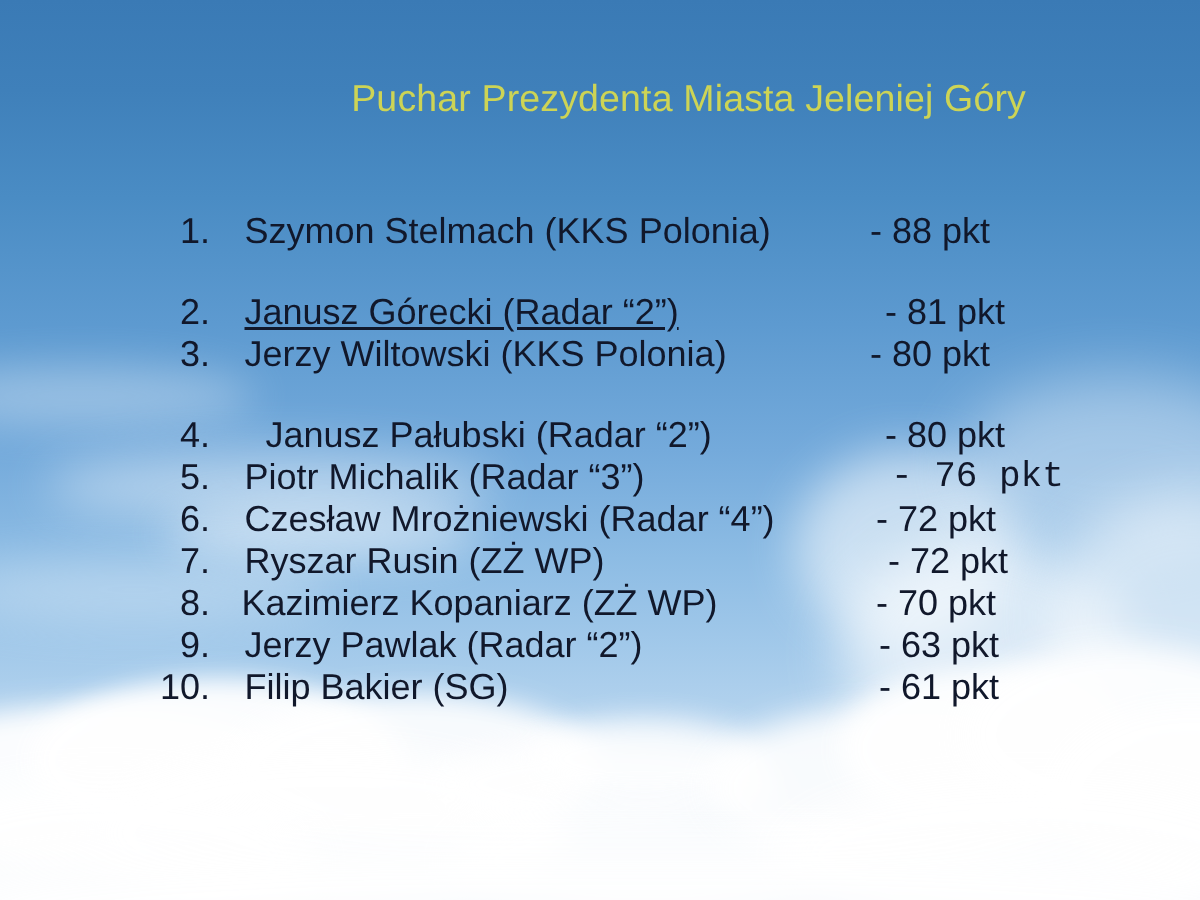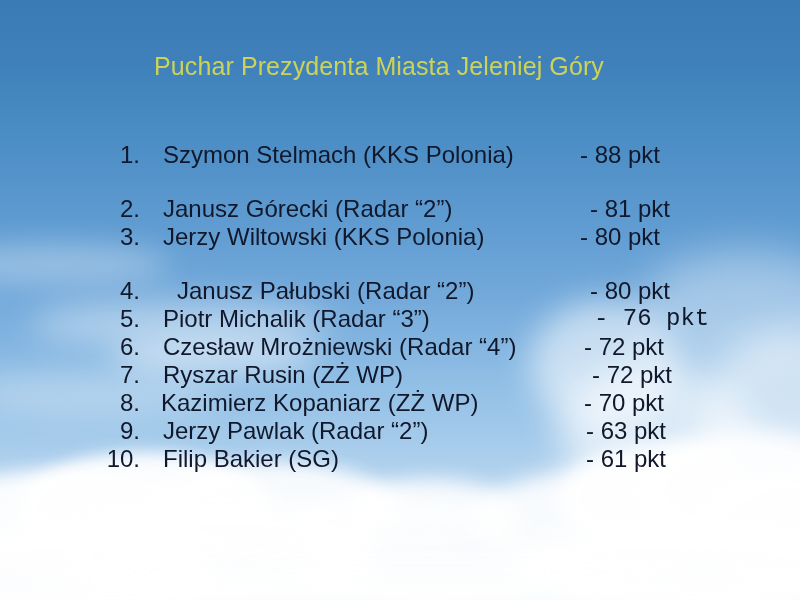--- a/index.html
+++ b/index.html
@@ -44,27 +44,26 @@
     border-radius: 50%;
     background: #ffffff;
   }
 
   
   #title {
     position: absolute;
     left: 0;
     top: 52px;
     width: 684px;
-    text-align: center;
+    text-align: right;
     color: #cdd455;
     font-size: 25px;
     font-weight: normal;
     letter-spacing: 0.1px;
     white-space: nowrap;
-    margin-left: 37px;
   }
 
   #list {
     position: absolute;
     left: 0;
     top: 141px;
     width: 800px;
   }
 
   .row {
@@ -90,21 +89,21 @@
   .pts {
     position: absolute;
   }
 
   
   .r1 .rank { left: 78px; }
   .r1 .who  { left: 163px; }
   .r1 .pts  { left: 580px; }
 
   .r2 .rank { left: 78px; }
-  .r2 .who  { left: 163px; }
+  .r2 .who  { left: 163px; text-decoration: underline; }
   .r2 .pts  { left: 590px; }
 
   .r3 .rank { left: 78px; }
   .r3 .who  { left: 163px; }
   .r3 .pts  { left: 580px; }
 
   .r4 .rank { left: 78px; }
   .r4 .who  { left: 163px; margin-left: 14px; }
   .r4 .pts  { left: 590px; }
 

